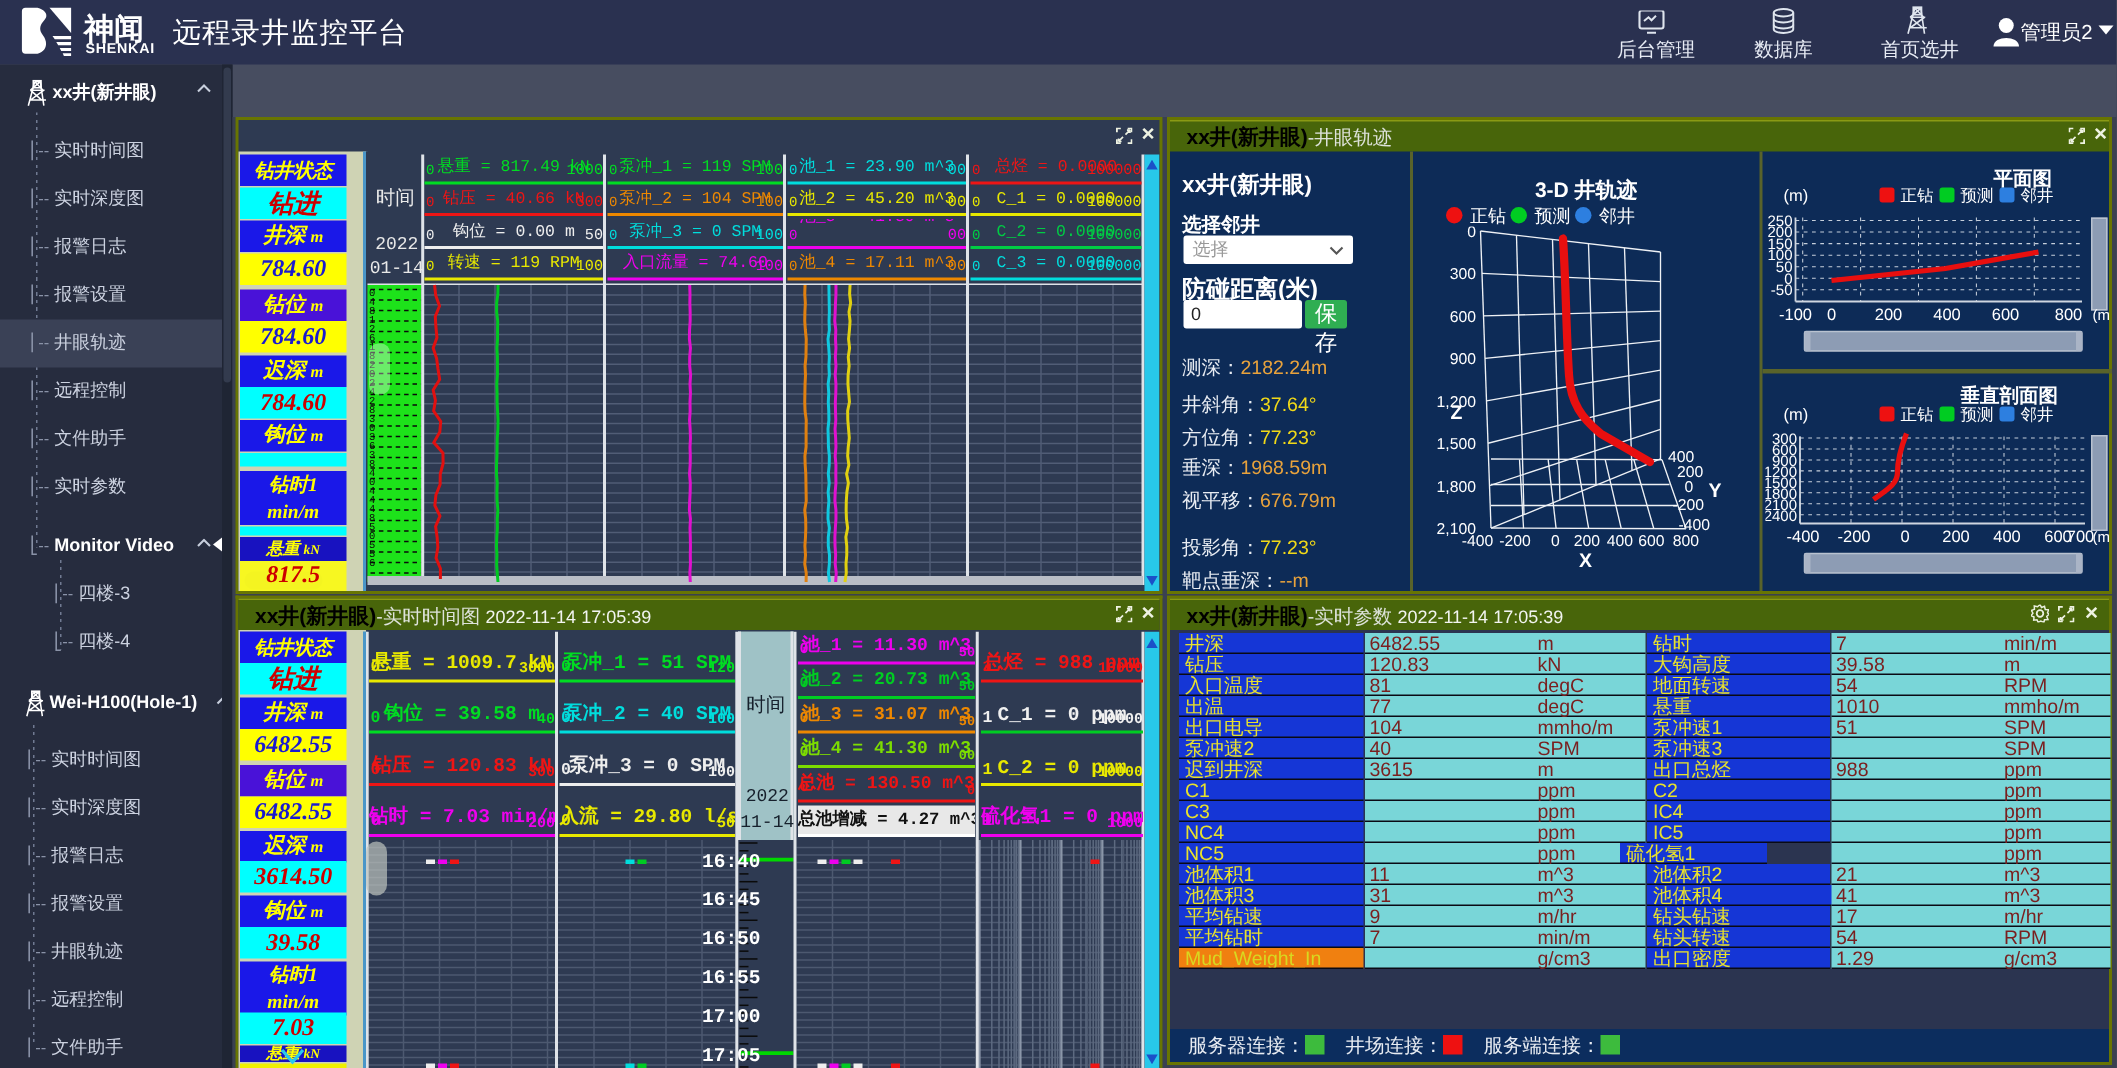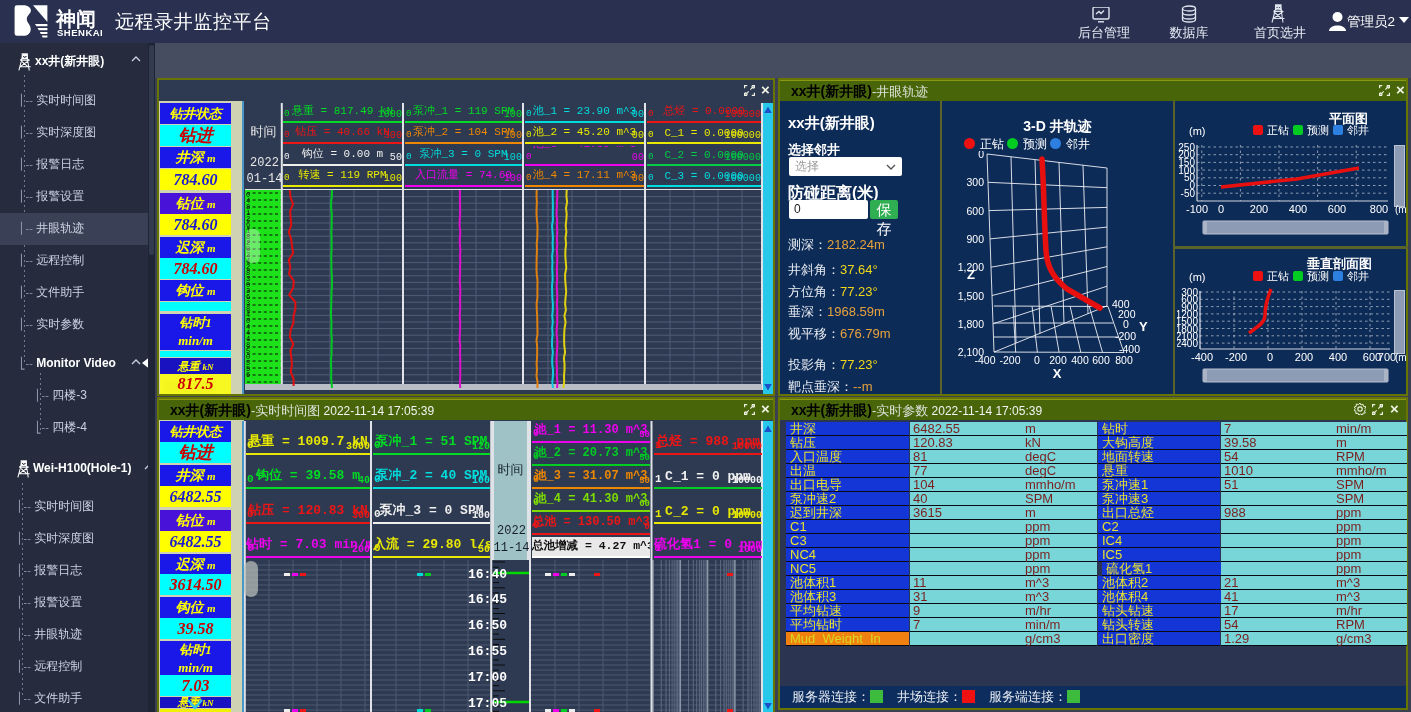--- a/index.html
+++ b/index.html
@@ -1040,21 +1040,21 @@
       <div class="tbl-lbl" style="left:6px;top:135px;width:123px;height:14px">C3</div>
       <div class="tbl-val" style="left:130px;top:135px;width:187px;height:14px"><span style="margin-left:3px"></span><span style="position:absolute;left:115px">ppm</span></div>
       <div class="tbl-lbl" style="left:318px;top:135px;width:122px;height:14px">IC4</div>
       <div class="tbl-val" style="left:441px;top:135px;width:186px;height:14px"><span style="margin-left:3px"></span><span style="position:absolute;left:115px">ppm</span></div>
       <div class="tbl-lbl" style="left:6px;top:149px;width:123px;height:14px">NC4</div>
       <div class="tbl-val" style="left:130px;top:149px;width:187px;height:14px"><span style="margin-left:3px"></span><span style="position:absolute;left:115px">ppm</span></div>
       <div class="tbl-lbl" style="left:318px;top:149px;width:122px;height:14px">IC5</div>
       <div class="tbl-val" style="left:441px;top:149px;width:186px;height:14px"><span style="margin-left:3px"></span><span style="position:absolute;left:115px">ppm</span></div>
       <div class="tbl-lbl" style="left:6px;top:163px;width:123px;height:14px">NC5</div>
       <div class="tbl-val" style="left:130px;top:163px;width:187px;height:14px"><span style="margin-left:3px"></span><span style="position:absolute;left:115px">ppm</span></div>
-      <div class="tbl-lbl" style="left:322px;top:163px;width:131px;height:14px">硫化氢1</div>
+      <div class="tbl-lbl" style="left:300px;top:163px;width:98px;height:14px">硫化氢1</div>
       <div class="tbl-val" style="left:441px;top:163px;width:186px;height:14px"><span style="margin-left:3px"></span><span style="position:absolute;left:115px">ppm</span></div>
       <div class="tbl-lbl" style="left:6px;top:177px;width:123px;height:14px">池体积1</div>
       <div class="tbl-val" style="left:130px;top:177px;width:187px;height:14px"><span style="margin-left:3px">11</span><span style="position:absolute;left:115px">m^3</span></div>
       <div class="tbl-lbl" style="left:318px;top:177px;width:122px;height:14px">池体积2</div>
       <div class="tbl-val" style="left:441px;top:177px;width:186px;height:14px"><span style="margin-left:3px">21</span><span style="position:absolute;left:115px">m^3</span></div>
       <div class="tbl-lbl" style="left:6px;top:191px;width:123px;height:14px">池体积3</div>
       <div class="tbl-val" style="left:130px;top:191px;width:187px;height:14px"><span style="margin-left:3px">31</span><span style="position:absolute;left:115px">m^3</span></div>
       <div class="tbl-lbl" style="left:318px;top:191px;width:144px;height:14px">池体积4</div>
       <div class="tbl-val" style="left:441px;top:191px;width:186px;height:14px"><span style="margin-left:3px">41</span><span style="position:absolute;left:115px">m^3</span></div>
       <div class="tbl-lbl" style="left:6px;top:205px;width:123px;height:14px">平均钻速</div>

